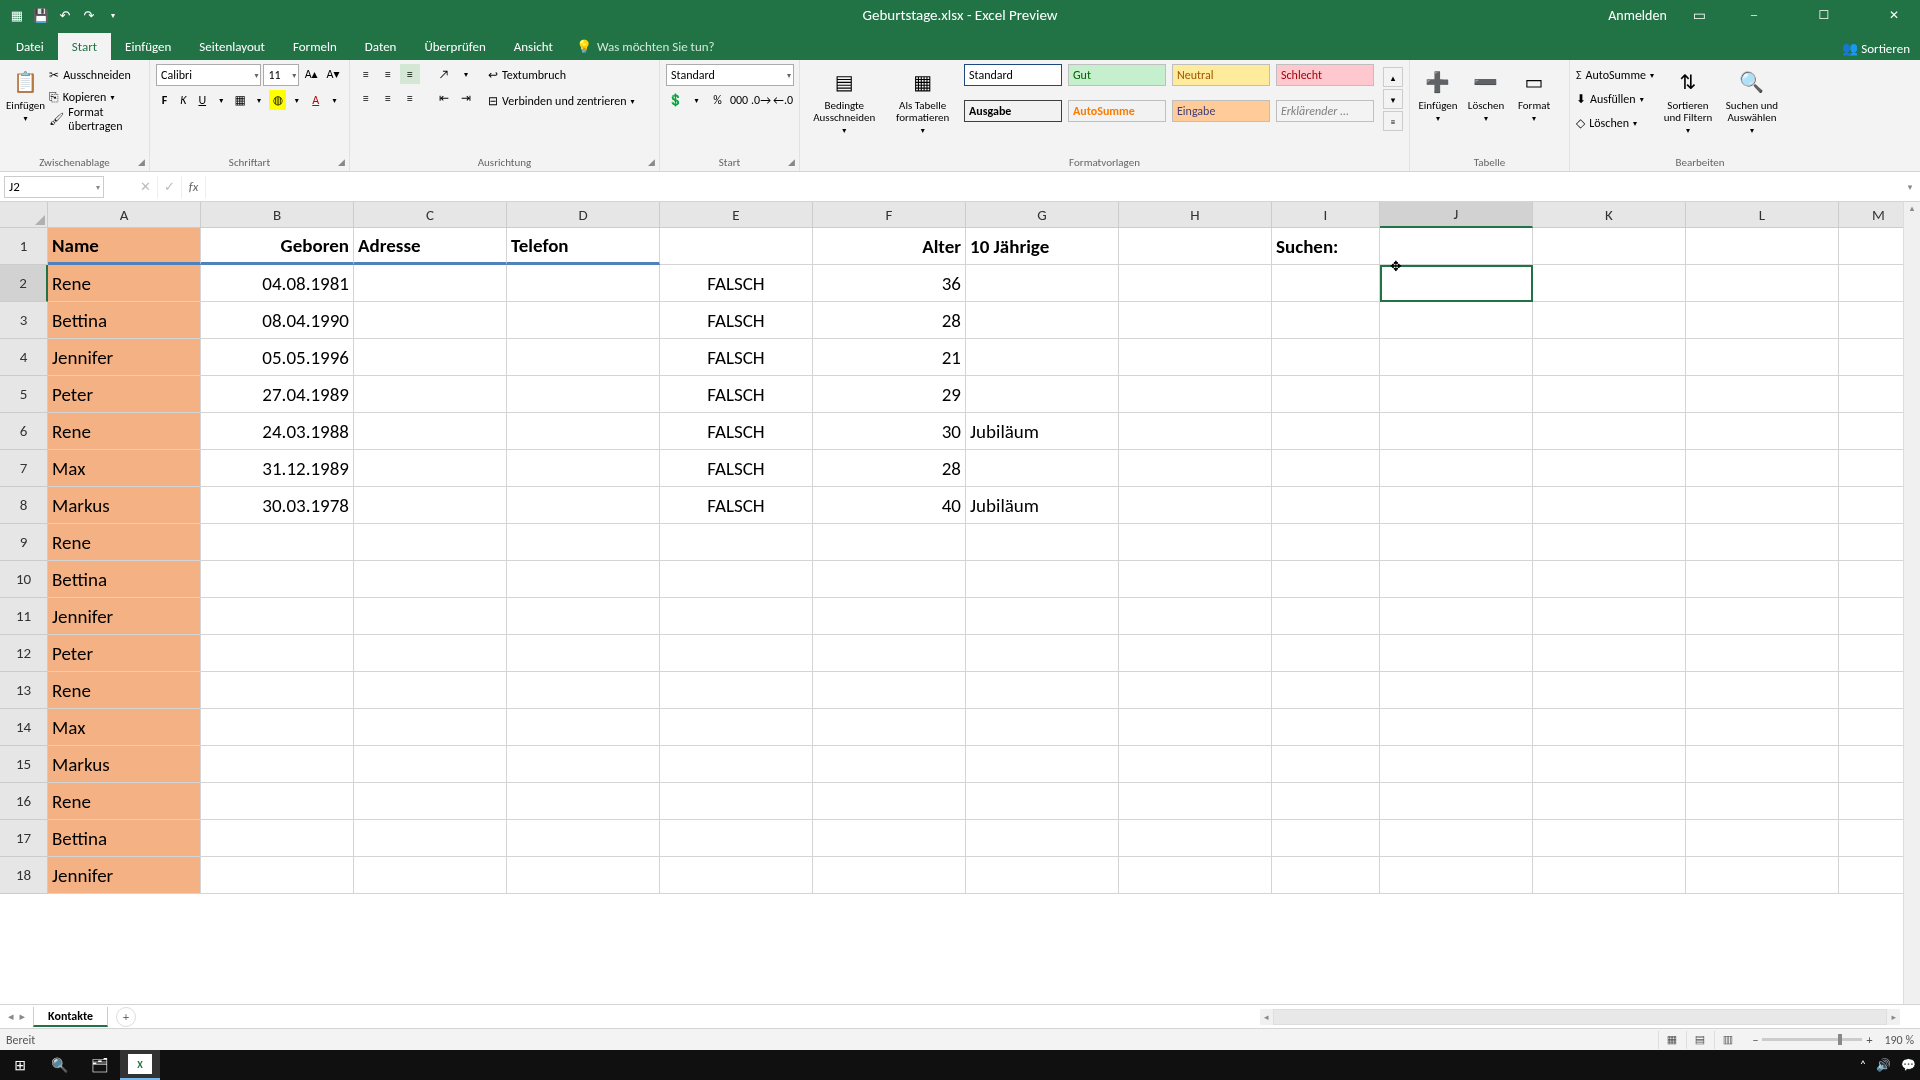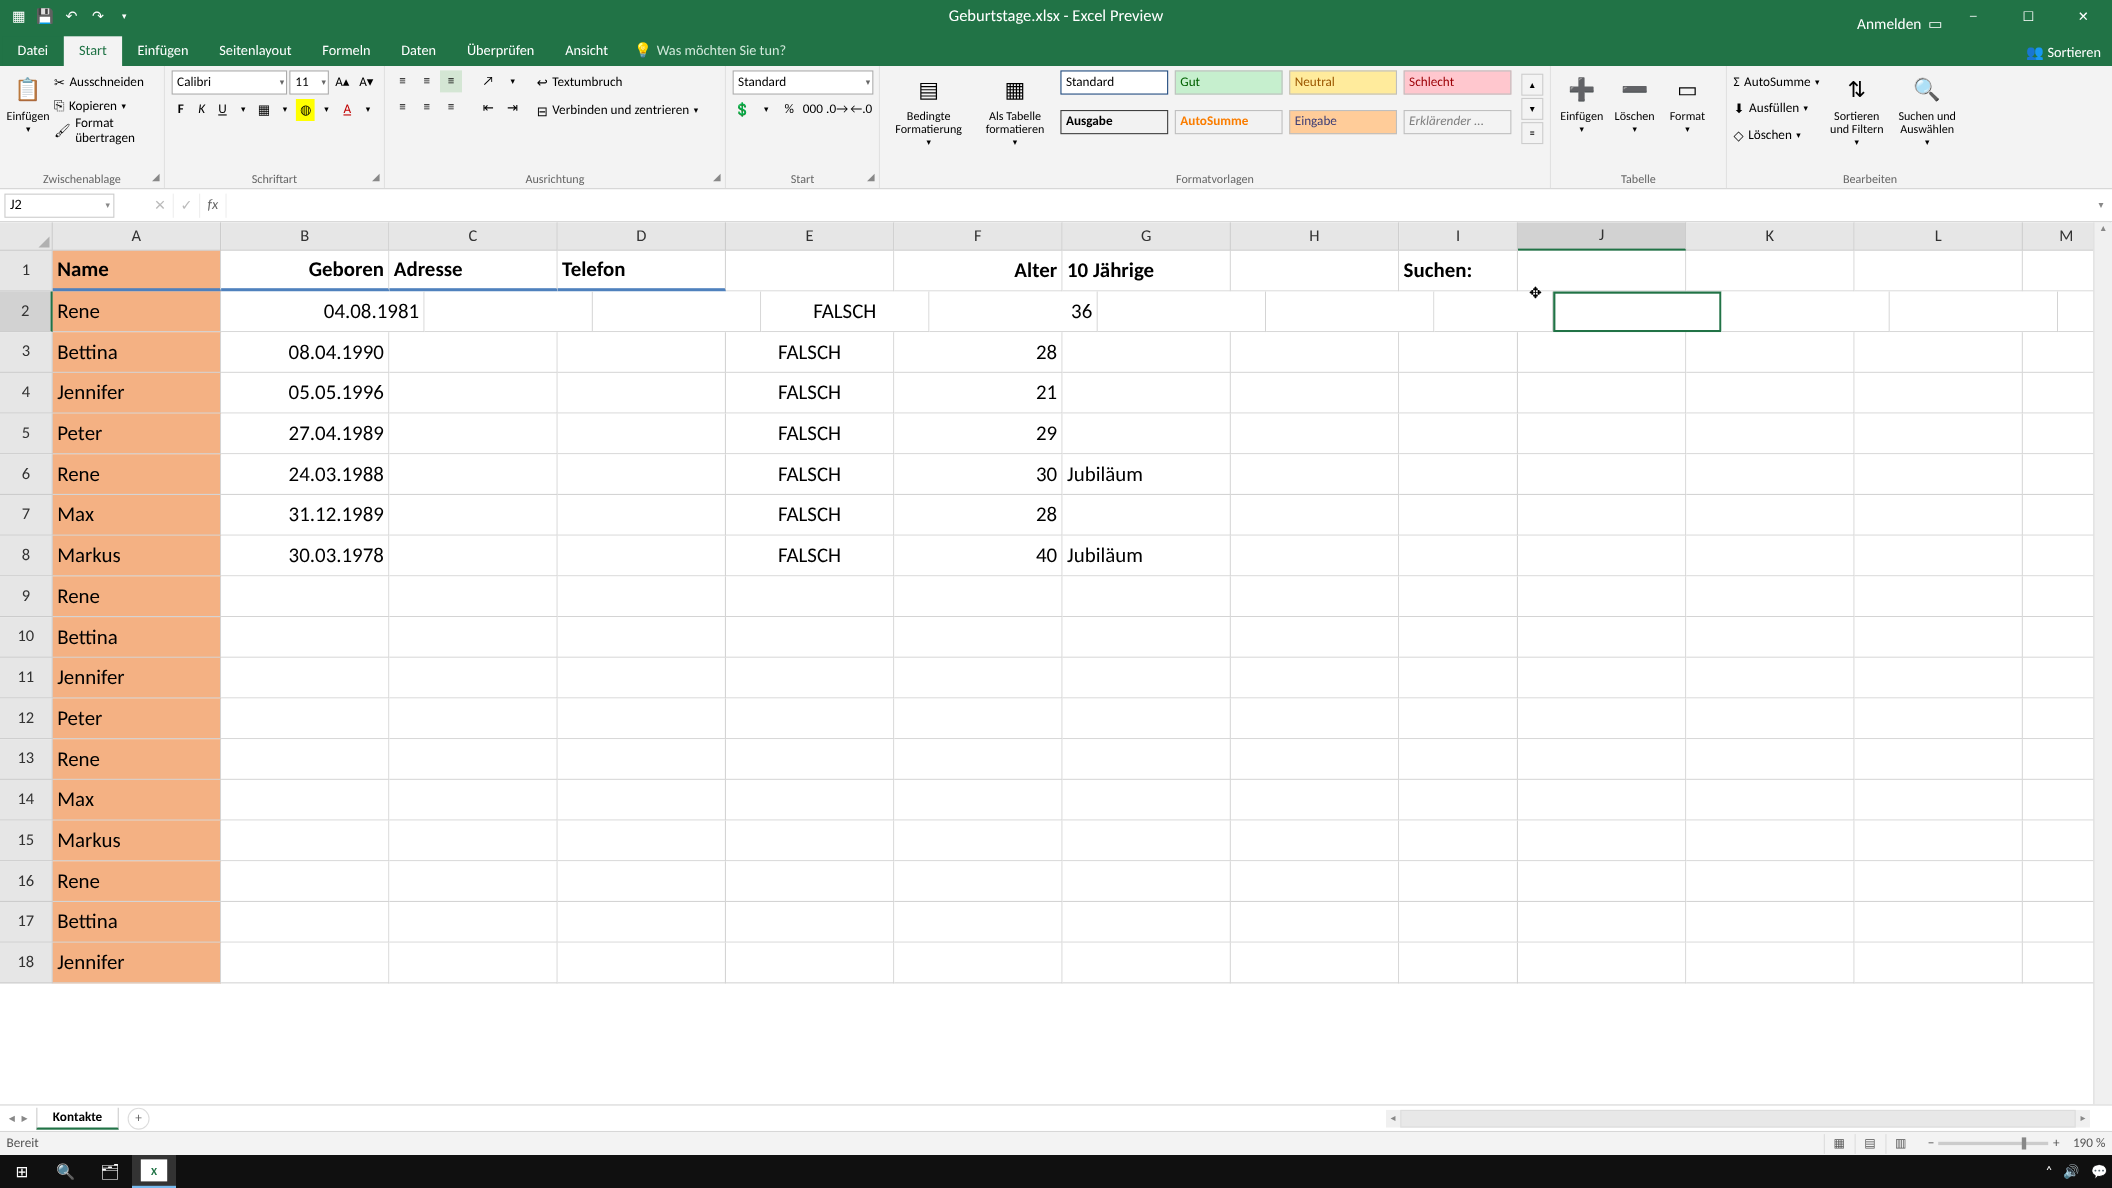--- a/index.html
+++ b/index.html
@@ -3,21 +3,21 @@
 <meta charset="utf-8">
 <style>
 * { margin: 0; padding: 0; box-sizing: border-box; font-family: "Segoe UI", Calibri, sans-serif; }
 body { background: #fff; overflow: hidden; width: 1920px; height: 1080px; font-size: 12px; }
 
 
 .titlebar { height: 30px; background: #217346; color: #fff; display: flex; align-items: center; position: relative; }
 .qat { display: flex; align-items: center; gap: 2px; padding-left: 6px; }
 .qat-btn { width: 22px; height: 22px; display: flex; align-items: center; justify-content: center; color: #fff; font-size: 13px; }
 .title-text { position: absolute; left: 50%; transform: translateX(-50%); font-size: 15px; }
-.title-right { position: absolute; right: 0; display: flex; align-items: flex-end; gap: 6px; padding-right: 4px; }
+.title-right { position: absolute; right: 0; display: flex; align-items: center; gap: 26px; padding-right: 4px; }
 .title-right span { font-size: 14px; }
 .win-btn { width: 44px; height: 30px; display: flex; align-items: center; justify-content: center; font-size: 12px; }
 
 
 .ribbon-tabs { height: 30px; background: #217346; display: flex; align-items: flex-end; color: #fff; font-size: 13px; padding-left: 2px; }
 .rtab { padding: 6px 14px; cursor: default; }
 .rtab.active { background: #f3f3f3; color: #217346; }
 .rtab.file { background: #217346; }
 .tellme { display: flex; align-items: center; color: #d0e8da; margin-left: 10px; padding-bottom: 6px; gap: 4px;}
 .share-area { position: absolute; right: 10px; color: #fff; padding-bottom: 4px;}
@@ -258,21 +258,21 @@
       </div>
     </div>
     <div class="rgroup-label">Start</div>
     <div class="rgroup-dlg">◢</div>
   </div>
 
   <div class="rgroup" style="width:610px">
     <div class="rgroup-body">
       <div class="big-btn" style="width:78px">
         <div class="icn">▤</div>
-        <span>Bedingte Formatierung</span>
+        <span>Bedingte Ausschneiden</span>
           <span style="font-size:8px">▾</span>
       </div>
       <div class="big-btn" style="width:74px">
         <div class="icn">▦</div>
         <span>Als Tabelle formatieren</span>
           <span style="font-size:8px">▾</span>
       </div>
       <div class="styles-grid">
         <div class="style-cell style-standard">Standard</div>
         <div class="style-cell style-gut">Gut</div>
@@ -390,21 +390,21 @@
         <div class="cell rowH" style="width:153px;height:37px;"></div>
         <div class="cell rowH" style="width:108px;height:37px;font-weight:bold;">Suchen:</div>
         <div class="cell rowH" style="width:153px;height:37px;"></div>
         <div class="cell rowH" style="width:153px;height:37px;"></div>
         <div class="cell rowH" style="width:153px;height:37px;"></div>
         <div class="cell rowH" style="width:80px;height:37px;"></div>
       </div>
       <div style="display:flex">
         <div class="row-h rowH sel" style="height:37px">2</div>
         <div class="cell rowH col-a" style="width:153px;height:37px;">Rene</div>
-        <div class="cell rowH num" style="width:185px;height:37px;">04.08.1981</div>
+        <div class="cell rowH num" style="width:153px;height:37px;">04.08.1981</div>
         <div class="cell rowH" style="width:153px;height:37px;"></div>
         <div class="cell rowH" style="width:153px;height:37px;"></div>
         <div class="cell rowH" style="width:153px;height:37px;text-align:center;justify-content:center;">FALSCH</div>
         <div class="cell rowH num" style="width:153px;height:37px;">36</div>
         <div class="cell rowH" style="width:153px;height:37px;"></div>
         <div class="cell rowH" style="width:153px;height:37px;"></div>
         <div class="cell rowH" style="width:108px;height:37px;"></div>
         <div class="cell rowH active" style="width:153px;height:37px;"></div>
         <div class="cell rowH" style="width:153px;height:37px;"></div>
         <div class="cell rowH" style="width:153px;height:37px;"></div>

